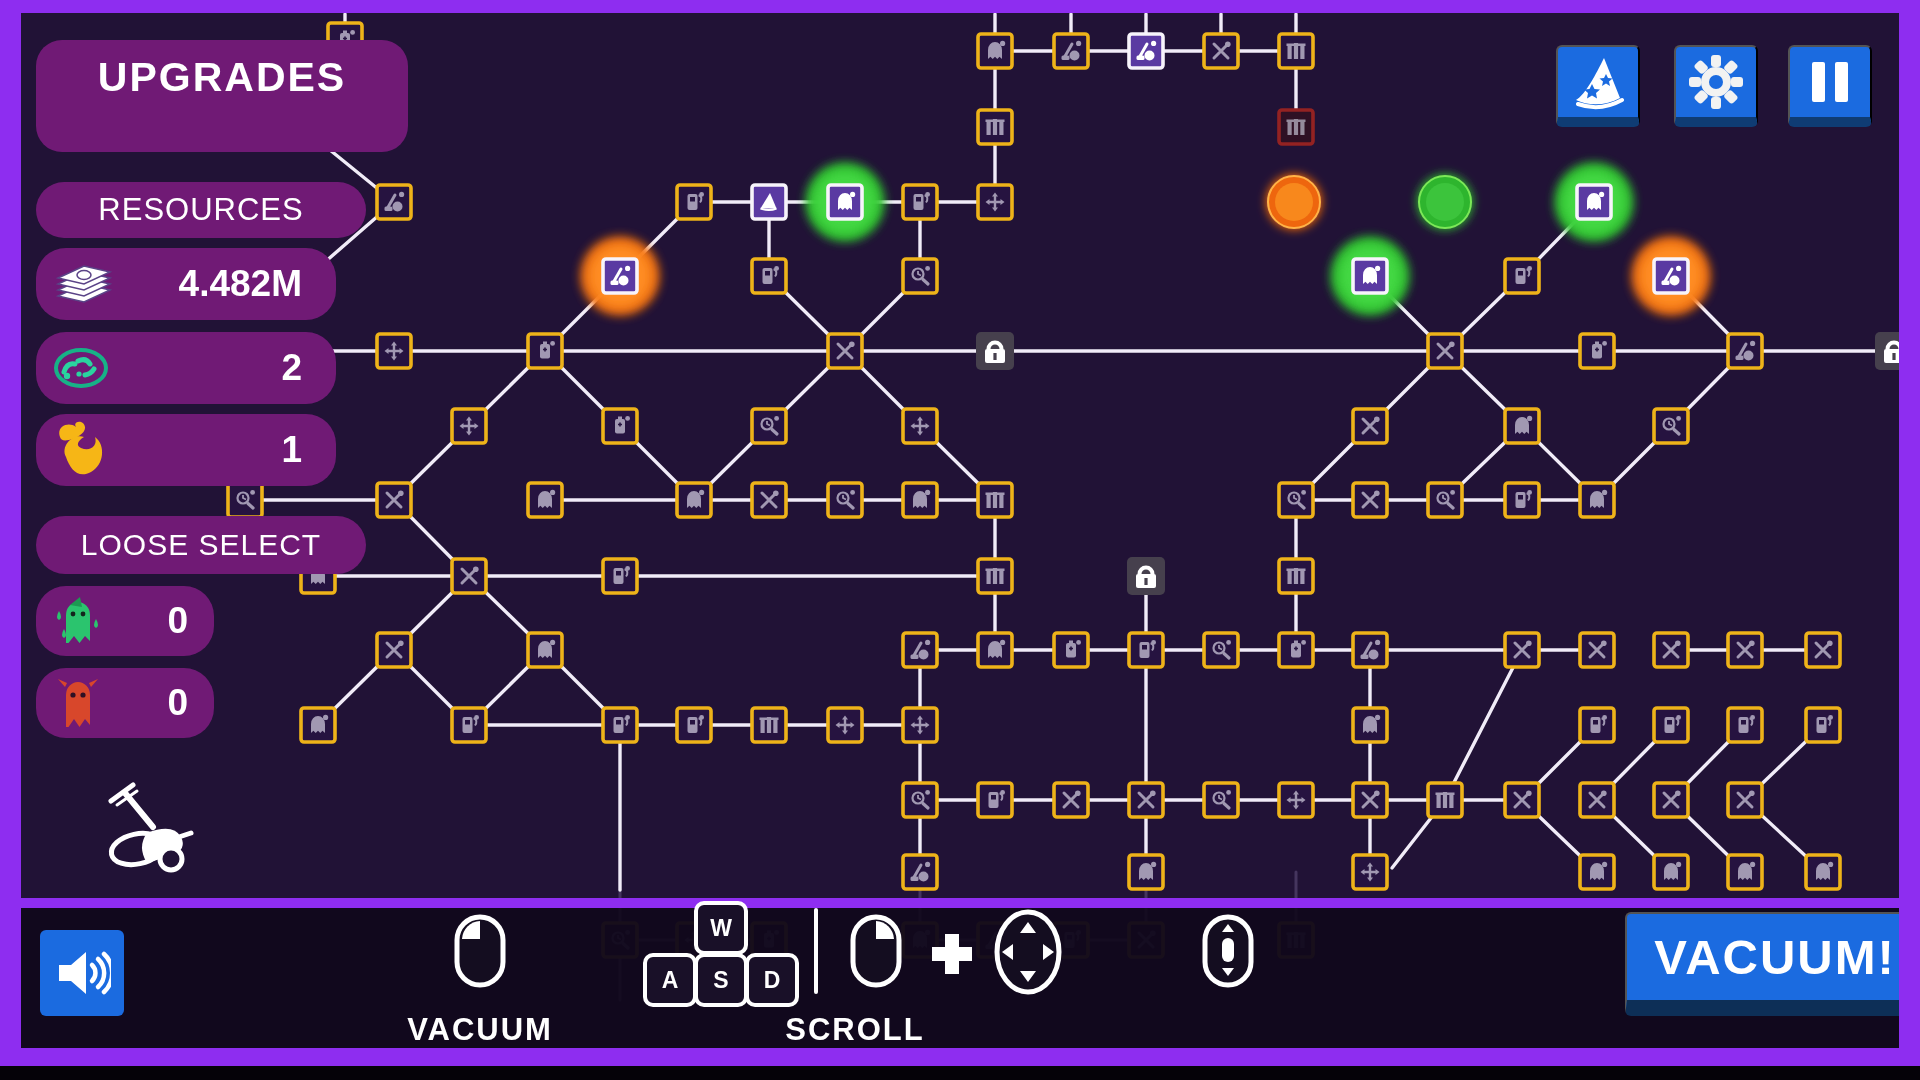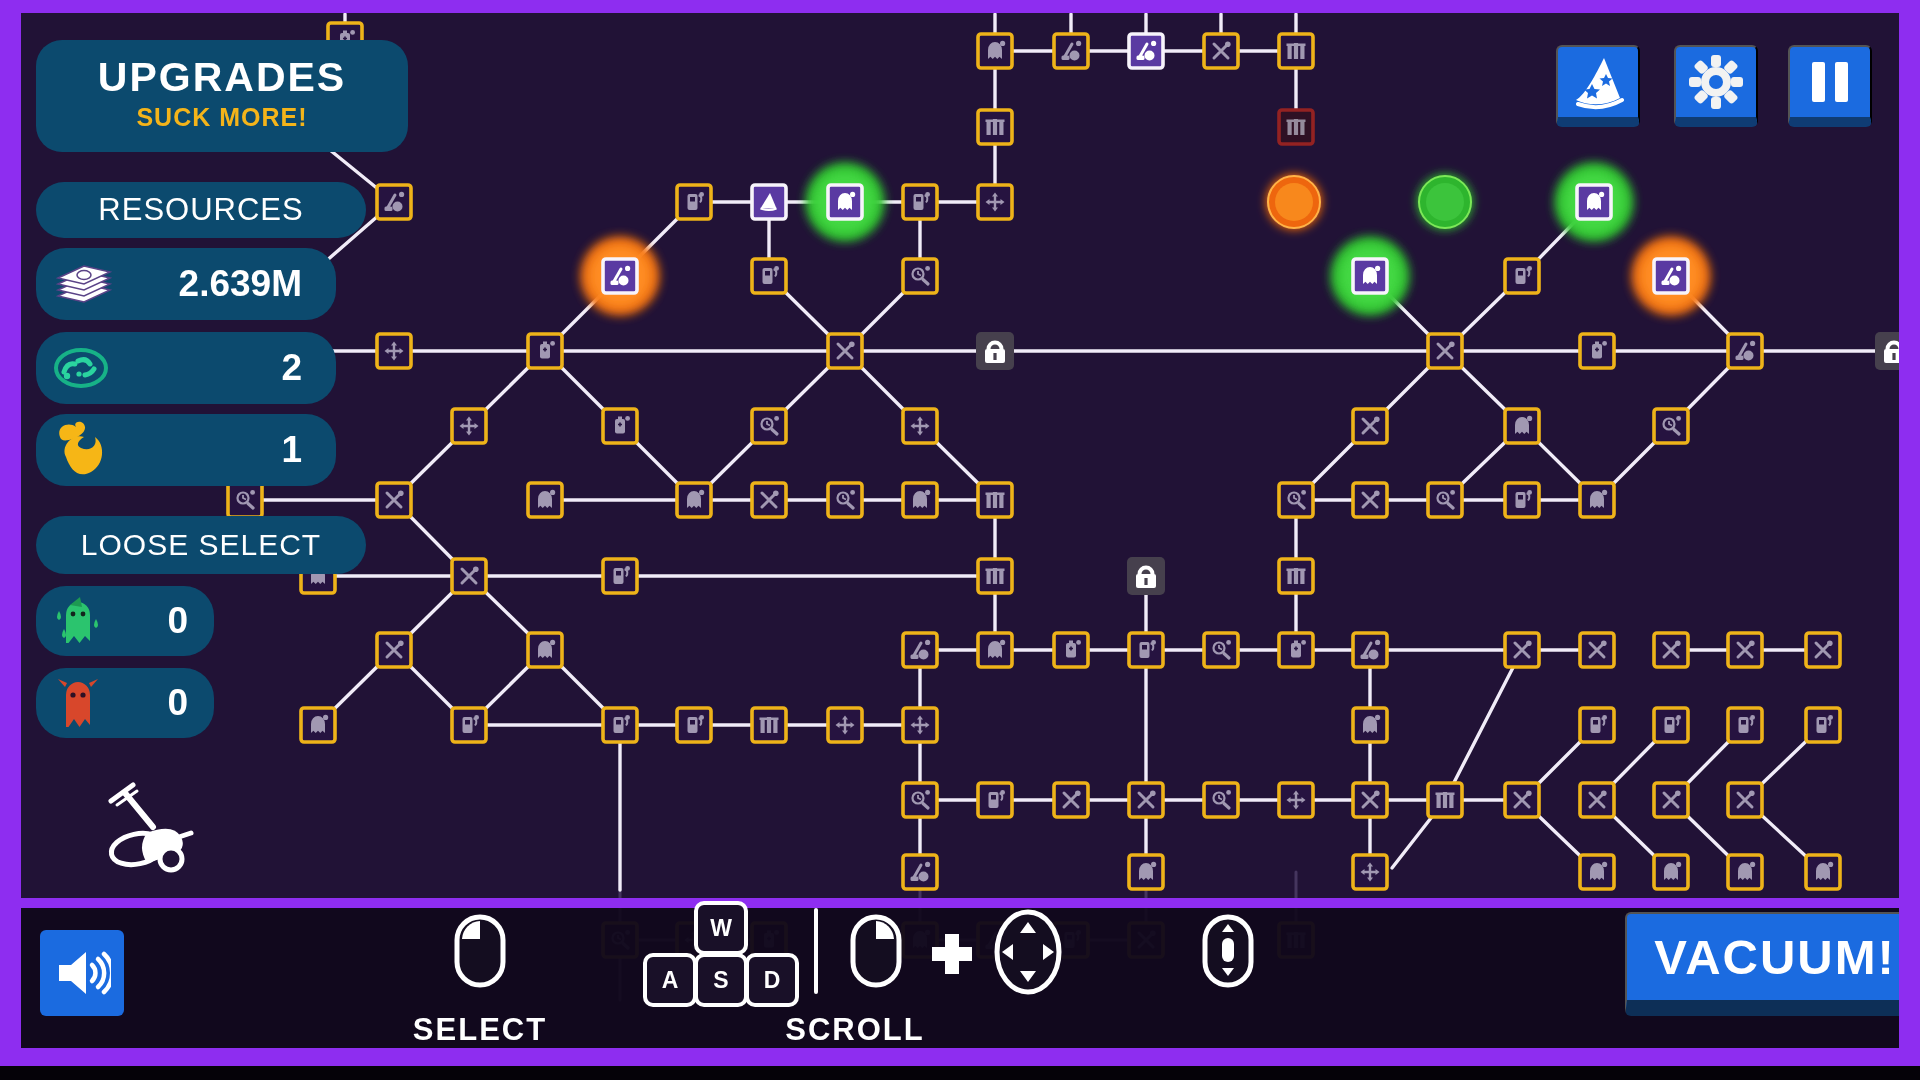--- a/index.html
+++ b/index.html
@@ -8,21 +8,21 @@
   
   .frame{position:absolute;pointer-events:none;background:#8e2df0;z-index:40;}
   .frame.top{left:0;top:0;width:1920px;height:13px;}
   .frame.left{left:0;top:0;width:21px;height:1066px;}
   .frame.right{right:0;top:0;width:21px;height:1066px;}
   .frame.bottom{left:0;top:1048px;width:1920px;height:18px;}
   .frame.black{left:0;top:1066px;width:1920px;height:14px;background:#050208;}
   
   .map-wrap{position:absolute;inset:0;z-index:1;}
   
-  .panel{position:absolute;background:#0c4a6e;border-radius:30px;z-index:10;color:#fff;}
+  .panel{position:absolute;background:#701a75;border-radius:30px;z-index:10;color:#fff;}
   .pnl-upgrades{left:36px;top:40px;width:372px;height:112px;border-radius:26px;text-align:center;}
   .pnl-upgrades .t1{font-size:41px;font-weight:bold;letter-spacing:2px;margin-top:14px;}
   .pnl-upgrades .t2{font-size:25px;font-weight:bold;color:#f4b41a;letter-spacing:1px;margin-top:2px;}
   .pnl-hdr{display:flex;align-items:center;justify-content:center;font-weight:normal;}
   .pnl-resources{left:36px;top:182px;width:330px;height:56px;font-size:31px;letter-spacing:1px;}
   .pnl-ghosts{left:36px;top:516px;width:330px;height:58px;font-size:30px;letter-spacing:1px;}
   .row{display:flex;align-items:center;z-index:10;}
   .row .val{font-size:37px;font-weight:bold;margin-left:auto;margin-right:34px;}
   .row-money{left:36px;top:248px;width:300px;height:72px;}
   .row-brain{left:36px;top:332px;width:300px;height:72px;}
@@ -714,21 +714,21 @@
       <path d="M39,20 a11,11 0 0 1 0,16" stroke="#fff" stroke-width="4.5" fill="none" stroke-linecap="round"></path>
       <path d="M45,14 a19,19 0 0 1 0,28" stroke="#fff" stroke-width="4.5" fill="none" stroke-linecap="round"></path>
       <path d="M51,9 a26,26 0 0 1 0,38" stroke="#fff" stroke-width="4.5" fill="none" stroke-linecap="round"></path>
     </svg>
   </button>
 
   <svg class="ctl" style="left:452px;top:912px;" width="56" height="78">
     <rect x="5" y="5" width="46" height="68" rx="23" fill="#140d20" stroke="#fff" stroke-width="5"></rect>
     <path d="M28,9 A19,19 0 0 0 10,27 L28,27 Z" fill="#fff"></path>
   </svg>
-  <div class="ctl-label" style="left:360px;top:1012px;">SELECT</div>
+  <div class="ctl-label" style="left:360px;top:1012px;">VACUUM</div>
 
   <div class="key" style="left:694px;top:901px;">
       <span>W</span>
     </div>
   <div class="key" style="left:643px;top:953px;">
       <span>A</span>
     </div>
   <div class="key" style="left:694px;top:953px;">
       <span>S</span>
     </div>
@@ -756,36 +756,35 @@
     <rect x="22" y="26" width="12" height="24" rx="6" fill="#fff"></rect>
     <path fill="#fff" d="M28,12 l-6,8 h12 Z M28,64 l-6,-8 h12 Z"></path>
   </svg>
 
   <button class="vacuum-btn">
     <span>VACUUM!</span>
   </button>
 
   <div class="panel pnl-upgrades">
     <div class="t1">UPGRADES</div>
-    <div class="t2">SUCK MORE!</div>
   </div>
 
   <div class="panel pnl-hdr pnl-resources">
     <span>RESOURCES</span>
   </div>
 
   <div class="panel row row-money">
     <svg width="64" height="52" viewBox="0 0 64 52">
       <path d="M6,38 L32,26 L58,32 L32,44 Z" fill="#fff" stroke="#5a4387" stroke-width="1.5"></path>
       <path d="M6,32 L32,20 L58,26 L32,38 Z" fill="#fff" stroke="#5a4387" stroke-width="1.5"></path>
       <path d="M6,26 L32,14 L58,20 L32,32 Z" fill="#fff" stroke="#5a4387" stroke-width="1.5"></path>
       <path d="M6,20 L32,8 L58,14 L32,26 Z" fill="#fff" stroke="#5a4387" stroke-width="1.5"></path>
       <ellipse cx="32" cy="17" rx="7" ry="4.5" fill="none" stroke="#5a4387" stroke-width="1.5"></ellipse>
     </svg>
-    <span class="val">2.639M</span>
+    <span class="val">4.482M</span>
   </div>
 
   <div class="panel row row-brain">
     <svg width="58" height="46" viewBox="0 0 58 46">
       <ellipse cx="29" cy="23" rx="25" ry="18" fill="none" stroke="#17b287" stroke-width="4"></ellipse>
       <path d="M12,27 q3,-10 11,-8" stroke="#2ad49f" stroke-width="5" fill="none" stroke-linecap="round"></path>
       <path d="M26,16 q8,-4 12,3" stroke="#2ad49f" stroke-width="5" fill="none" stroke-linecap="round"></path>
       <path d="M33,30 q6,-1 9,-6" stroke="#2ad49f" stroke-width="5" fill="none" stroke-linecap="round"></path>
       <circle cx="15" cy="31" r="3.2" fill="#2ad49f"></circle>
       <circle cx="27" cy="29" r="2.6" fill="#2ad49f"></circle>

